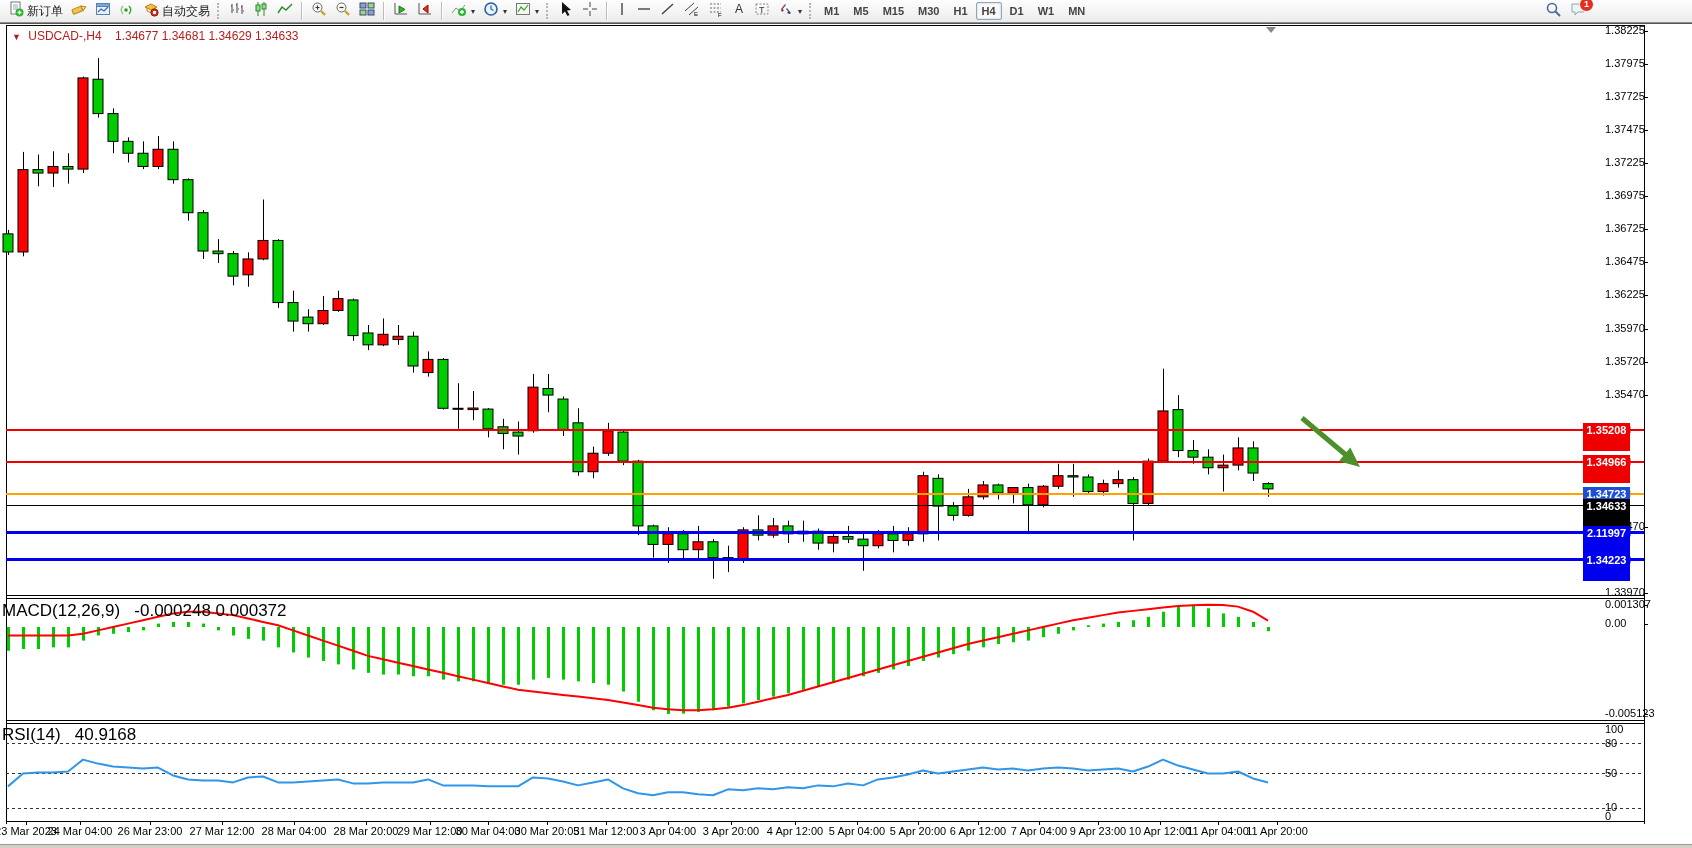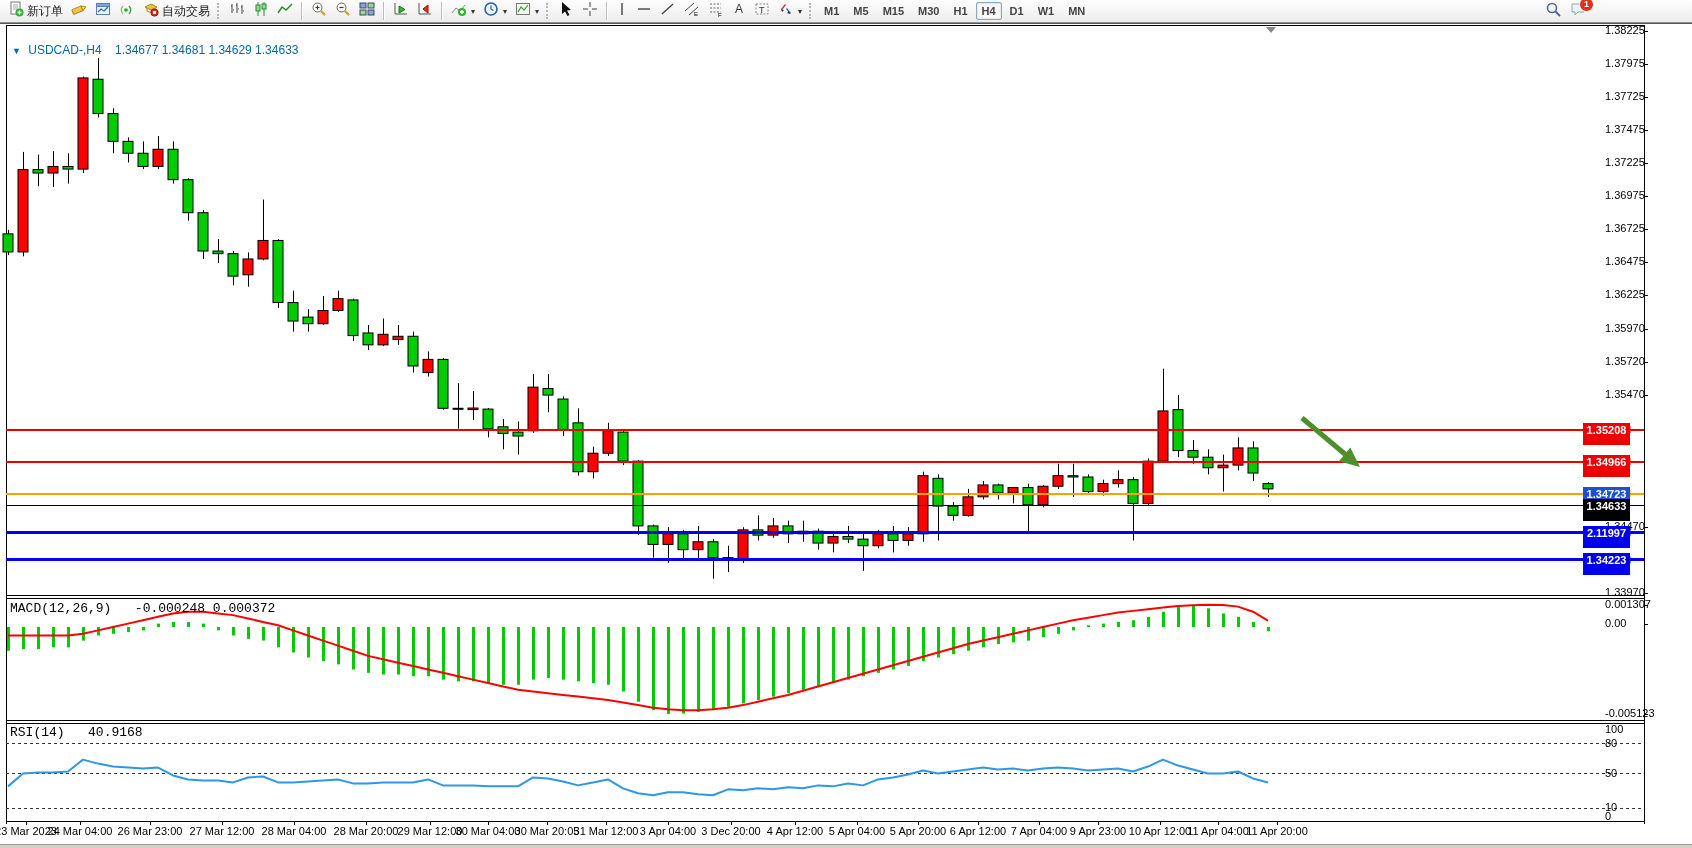--- a/index.html
+++ b/index.html
@@ -14,28 +14,28 @@
   .tb-grip{width:3px;height:16px;margin:0 3px;border-left:2px dotted #b5b5b5;}
   .caret{font-size:8px;color:#333;margin-left:1px;}
   .tf-btn{font-size:11px;color:#444;padding:2px 5px;margin:0 1px;border:1px solid transparent;border-radius:2px;font-weight:bold;}
   .tf-btn.active{background:#fafafa;border:1px solid #8aa8c0;box-shadow:inset 0 0 2px #bbb;}
   #tb-right{margin-left:auto;display:flex;align-items:center;gap:8px;padding-right:100px;}
   .badge{position:absolute;top:-4px;right:-6px;background:#e03020;color:#fff;border-radius:50%;
     width:13px;height:13px;font-size:9px;line-height:13px;text-align:center;font-weight:bold;border:1px solid #fff;}
   
   #chartwin{position:absolute;left:0;top:23px;width:1692px;height:825px;background:#fff;border-top:1px solid #555;}
   .border{position:absolute;background:#000;}
-  #chart-title{position:absolute;left:12px;top:19px;font-size:12px;color:#0369a1;z-index:10;white-space:nowrap;}
+  #chart-title{position:absolute;left:12px;top:5px;font-size:12px;color:#b91c1c;z-index:10;white-space:nowrap;}
   #chart-title .tri{font-size:9px;margin-right:4px;}
-  #macd-label,#rsi-label{position:absolute;left:10px;font-size:13px;color:#000;z-index:10;white-space:nowrap;font-family:Liberation Mono, monospace;}
+  #macd-label,#rsi-label{position:absolute;left:2px;font-size:17px;color:#000;z-index:10;white-space:nowrap;}
   #macd-label{top:577px;}
   #rsi-label{top:701px;}
   .axis-text{position:absolute;left:1605px;font-size:11px;color:#000;white-space:nowrap;z-index:5;}
   .axis-dash{position:absolute;left:1644px;width:4px;height:1px;background:#000;z-index:5;}
-  .price-tag{position:absolute;left:1583px;width:47px;height:22px;color:#fff;font-size:11px;font-weight:bold;
+  .price-tag{position:absolute;left:1583px;width:47px;height:28px;color:#fff;font-size:11px;font-weight:bold;
     text-align:center;line-height:14px;z-index:6;}
   .date-label{position:absolute;top:801px;width:96px;margin-left:-48px;text-align:center;font-size:11px;color:#000;white-space:nowrap;}
   .date-tick{position:absolute;top:797px;width:1px;height:4px;background:#000;}
   #shift-marker{position:absolute;left:1266px;top:3px;width:0;height:0;
     border-left:5px solid transparent;border-right:5px solid transparent;border-top:6px solid #888;z-index:7;}
   #chart-svg{position:absolute;left:0;top:0;z-index:3;}
   #bottom-strip{position:absolute;left:0;top:820px;width:1692px;height:5px;background:#d4d0c8;border-top:1px solid #9a9a9a;}
   .icon{display:inline-block;}
 </style>
 </head>
@@ -688,21 +688,21 @@
         <div class="date-label" style="left:430px">29 Mar 12:00</div>
         <div class="date-tick" style="left:488px"></div>
         <div class="date-label" style="left:488px">30 Mar 04:00</div>
         <div class="date-tick" style="left:547px"></div>
         <div class="date-label" style="left:547px">30 Mar 20:05</div>
         <div class="date-tick" style="left:606px"></div>
         <div class="date-label" style="left:606px">31 Mar 12:00</div>
         <div class="date-tick" style="left:668px"></div>
         <div class="date-label" style="left:668px">3 Apr 04:00</div>
         <div class="date-tick" style="left:731px"></div>
-        <div class="date-label" style="left:731px">3 Dec 20:00</div>
+        <div class="date-label" style="left:731px">3 Apr 20:00</div>
         <div class="date-tick" style="left:795px"></div>
         <div class="date-label" style="left:795px">4 Apr 12:00</div>
         <div class="date-tick" style="left:857px"></div>
         <div class="date-label" style="left:857px">5 Apr 04:00</div>
         <div class="date-tick" style="left:918px"></div>
         <div class="date-label" style="left:918px">5 Apr 20:00</div>
         <div class="date-tick" style="left:978px"></div>
         <div class="date-label" style="left:978px">6 Apr 12:00</div>
         <div class="date-tick" style="left:1039px"></div>
         <div class="date-label" style="left:1039px">7 Apr 04:00</div>

